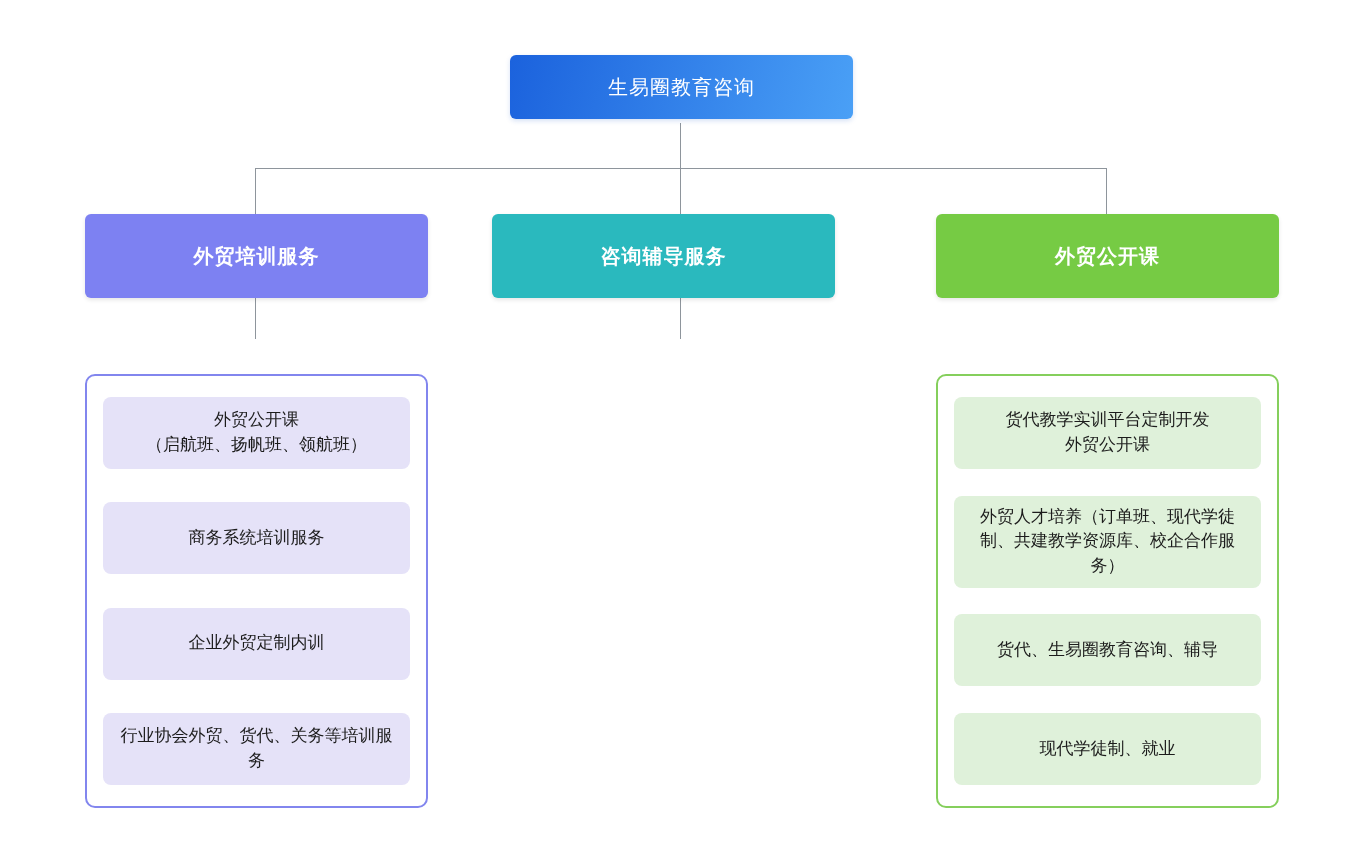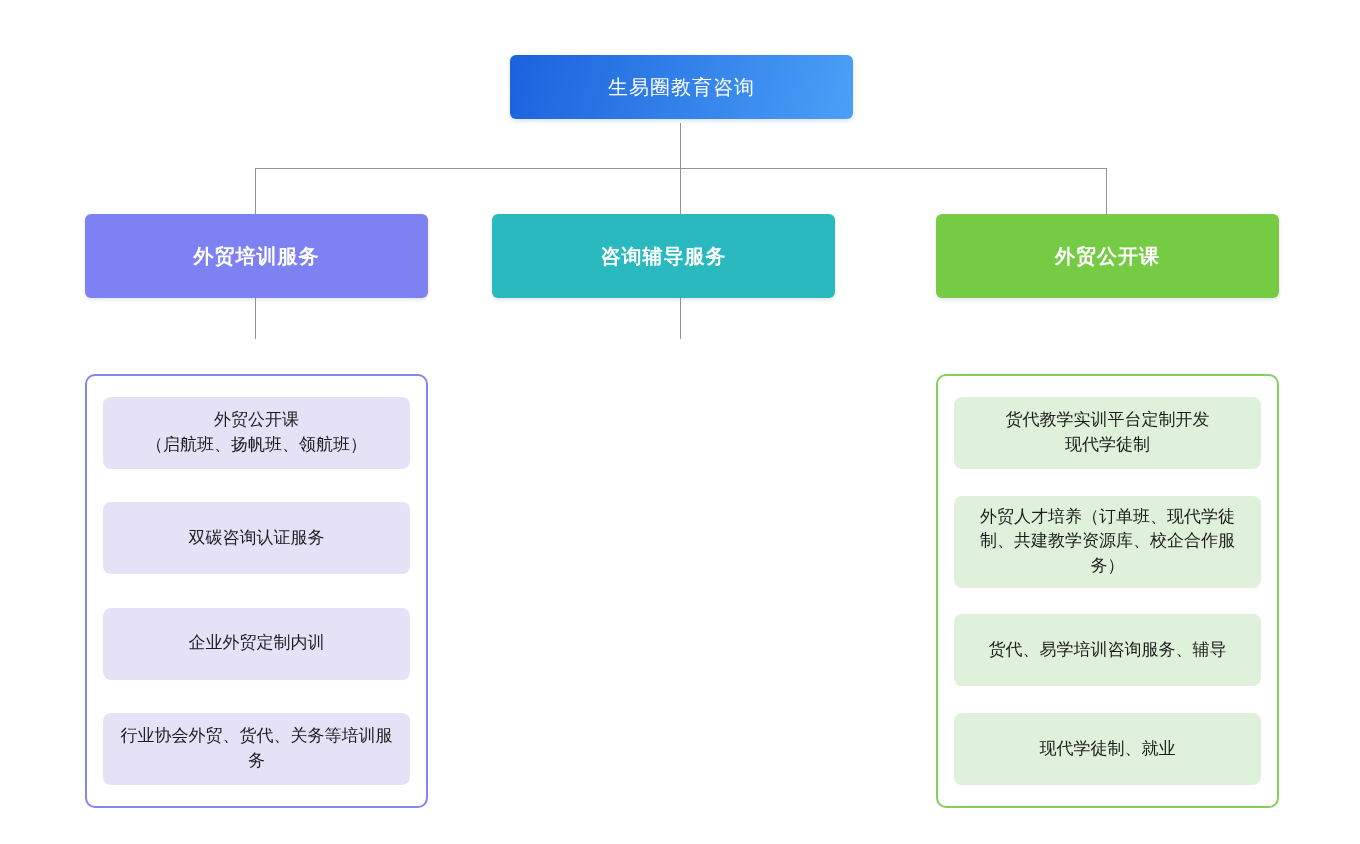--- a/index.html
+++ b/index.html
@@ -88,34 +88,34 @@
   <div class="line" style="left: 255px; top: 282px; width: 1px; height: 57px; background: rgb(142, 149, 156);"></div>
   <div class="line" style="left: 680px; top: 282px; width: 1px; height: 57px; background: rgb(142, 149, 156);"></div>
 
   <div class="root-node" style="--g1: #1b62dd; --g2: #4aa0f6;">生易圈教育咨询</div>
 
   <section class="column" style="left: 85px; --accent: #7d81f2; --border: #8286ee; --item-bg: #e5e2f8;">
     <div class="col-header">外贸培训服务</div>
     <div class="col-body">
       <div class="item">外贸公开课
 （启航班、扬帆班、领航班）</div>
-      <div class="item">双碳咨询认证服务</div>
+      <div class="item">商务系统培训服务</div>
       <div class="item">企业外贸定制内训</div>
       <div class="item">行业协会外贸、货代、关务等培训服务</div>
     </div>
   </section>
 
   <section class="column" style="left: 492px; --accent: #2ab9be; --border: #3dbfc3; --item-bg: #def1f2;">
     <div class="col-header">咨询辅导服务</div>
   </section>
 
   <section class="column" style="left: 936px; --accent: #76cb44; --border: #85cf5c; --item-bg: #dff1da;">
     <div class="col-header">外贸公开课</div>
     <div class="col-body">
       <div class="item">货代教学实训平台定制开发
-现代学徒制</div>
+外贸公开课</div>
       <div class="item">外贸人才培养（订单班、现代学徒制、共建教学资源库、校企合作服务）</div>
-      <div class="item">货代、易学培训咨询服务、辅导</div>
+      <div class="item">货代、生易圈教育咨询、辅导</div>
       <div class="item">现代学徒制、就业</div>
     </div>
   </section>
 
 </div>
 
 </body></html>

